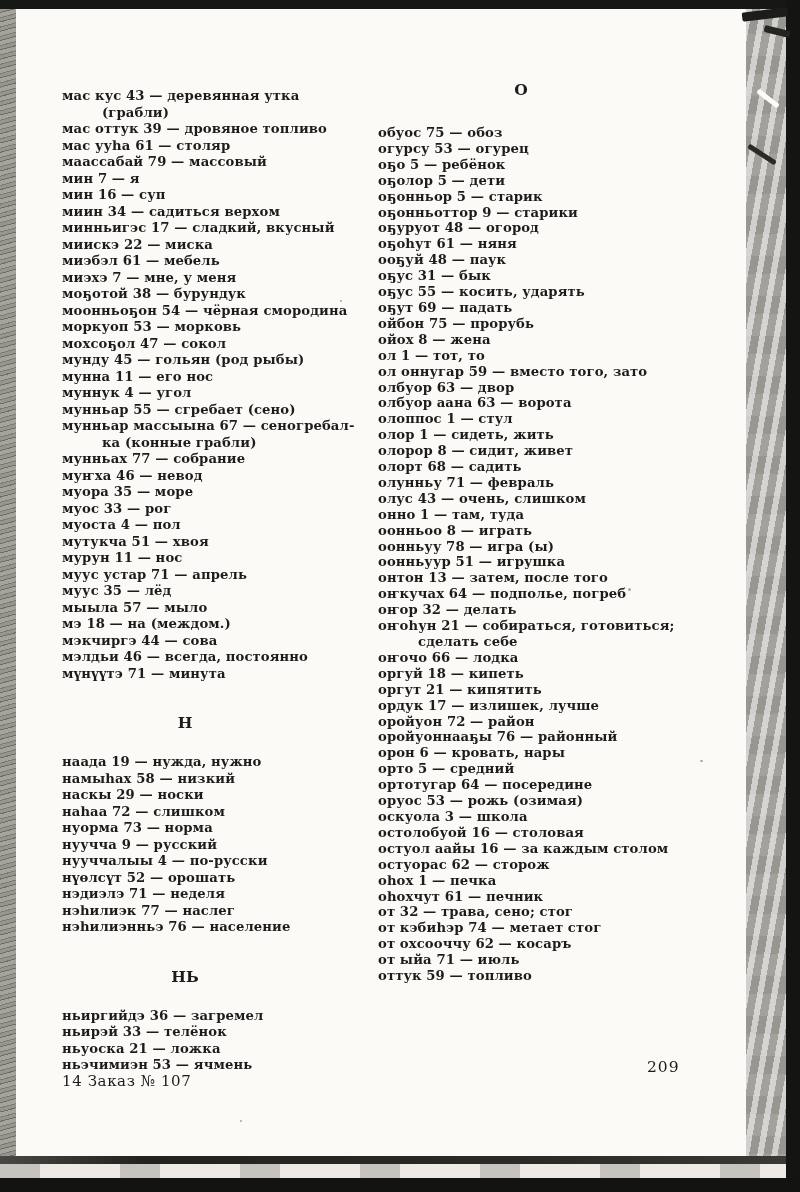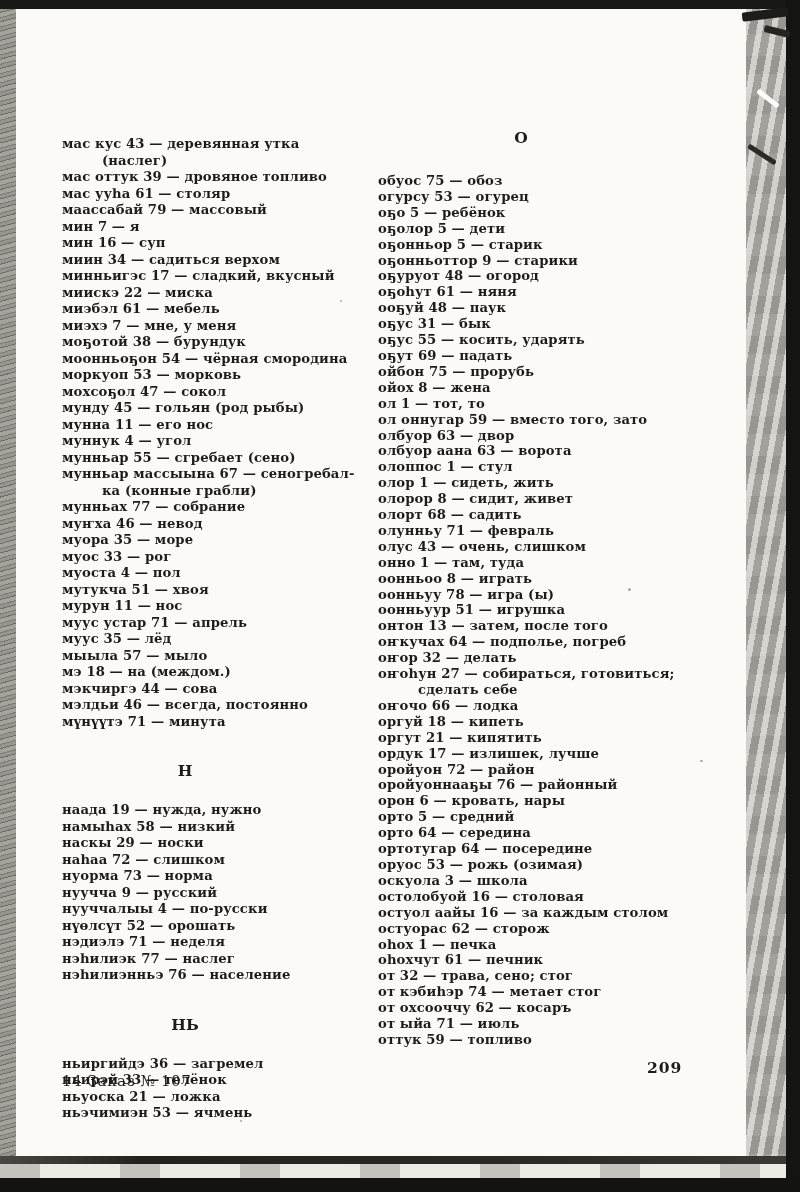--- a/index.html
+++ b/index.html
@@ -58,21 +58,20 @@
   .mark-black-slash { left: 746px; top: 152px; width: 32px; height: 5px; background: #2a2a27; transform: rotate(33deg); border-radius: 2px; }
   .speck { position: absolute; background: #a9a7a0; border-radius: 50%; }
 
   
   .col {
     position: absolute;
     color: var(--ink, #1d1c1a);
     font-weight: 700;
     font-size: 13.2px;
     letter-spacing: 0.1px;
-    margin-top: 48px;
   }
   .col-left  { left: 62px;  top: 88px; width: 306px; line-height: 16.5px; }
   .col-right { left: 378px; top: 80px; width: 356px; line-height: 15.9px; }
   .entry { white-space: nowrap; }
   .entry.indent { padding-left: 40px; }
   .sec-header {
     text-align: center;
     font-size: 15.5px;
     font-weight: 700;
     margin: 31px 60px 21px 0;
@@ -80,31 +79,31 @@
   }
   .col-right .sec-header { margin: 0 70px 25px 0; }
   .footer-note {
     position: absolute; left: 62px; top: 1072px;
     color: var(--ink, #1d1c1a);
     font-size: 15px; font-weight: 400; letter-spacing: 0.6px;
   }
   .page-number {
     position: absolute; left: 647px; top: 1058px;
     color: var(--ink, #1d1c1a);
-    font-size: 15.5px; font-weight: 700; letter-spacing: 1px;
+    font-size: 15.5px; font-weight: 400; letter-spacing: 1px;
   }
 </style>
 </head>
 <body>
 
 <div class="paper"></div>
 
 <div class="col col-left">
     <div class="entry">мас кус 43 — деревянная утка</div>
-    <div class="entry indent">(наслег)</div>
+    <div class="entry indent">(грабли)</div>
     <div class="entry">мас оттук 39 — дровяное топливо</div>
     <div class="entry">мас ууһа 61 — столяр</div>
     <div class="entry">маассабай 79 — массовый</div>
     <div class="entry">мин 7 — я</div>
     <div class="entry">мин 16 — суп</div>
     <div class="entry">миин 34 — садиться верхом</div>
     <div class="entry">минньигэс 17 — сладкий, вкусный</div>
     <div class="entry">миискэ 22 — миска</div>
     <div class="entry">миэбэл 61 — мебель</div>
     <div class="entry">миэхэ 7 — мне, у меня</div>
@@ -176,31 +175,30 @@
     <div class="entry">олорт 68 — садить</div>
     <div class="entry">олунньу 71 — февраль</div>
     <div class="entry">олус 43 — очень, слишком</div>
     <div class="entry">онно 1 — там, туда</div>
     <div class="entry">оонньоо 8 — играть</div>
     <div class="entry">оонньуу 78 — игра (ы)</div>
     <div class="entry">оонньуур 51 — игрушка</div>
     <div class="entry">онтон 13 — затем, после того</div>
     <div class="entry">оҥкучах 64 — подполье, погреб</div>
     <div class="entry">оҥор 32 — делать</div>
-    <div class="entry">оҥоһун 27 — собираться, готовиться;</div>
+    <div class="entry">оҥоһун 21 — собираться, готовиться;</div>
     <div class="entry indent">сделать себе</div>
     <div class="entry">оҥочо 66 — лодка</div>
     <div class="entry">оргуй 18 — кипеть</div>
     <div class="entry">оргут 21 — кипятить</div>
     <div class="entry">ордук 17 — излишек, лучше</div>
     <div class="entry">оройуон 72 — район</div>
     <div class="entry">оройуоннааҕы 76 — районный</div>
     <div class="entry">орон 6 — кровать, нары</div>
     <div class="entry">орто 5 — средний</div>
-    <div class="entry">орто 64 — середина</div>
     <div class="entry">ортотугар 64 — посередине</div>
     <div class="entry">оруос 53 — рожь (озимая)</div>
     <div class="entry">оскуола 3 — школа</div>
     <div class="entry">остолобуой 16 — столовая</div>
     <div class="entry">остуол аайы 16 — за каждым столом</div>
     <div class="entry">остуорас 62 — сторож</div>
     <div class="entry">оһох 1 — печка</div>
     <div class="entry">оһохчут 61 — печник</div>
     <div class="entry">от 32 — трава, сено; стог</div>
     <div class="entry">от кэбиһэр 74 — метает стог</div>

